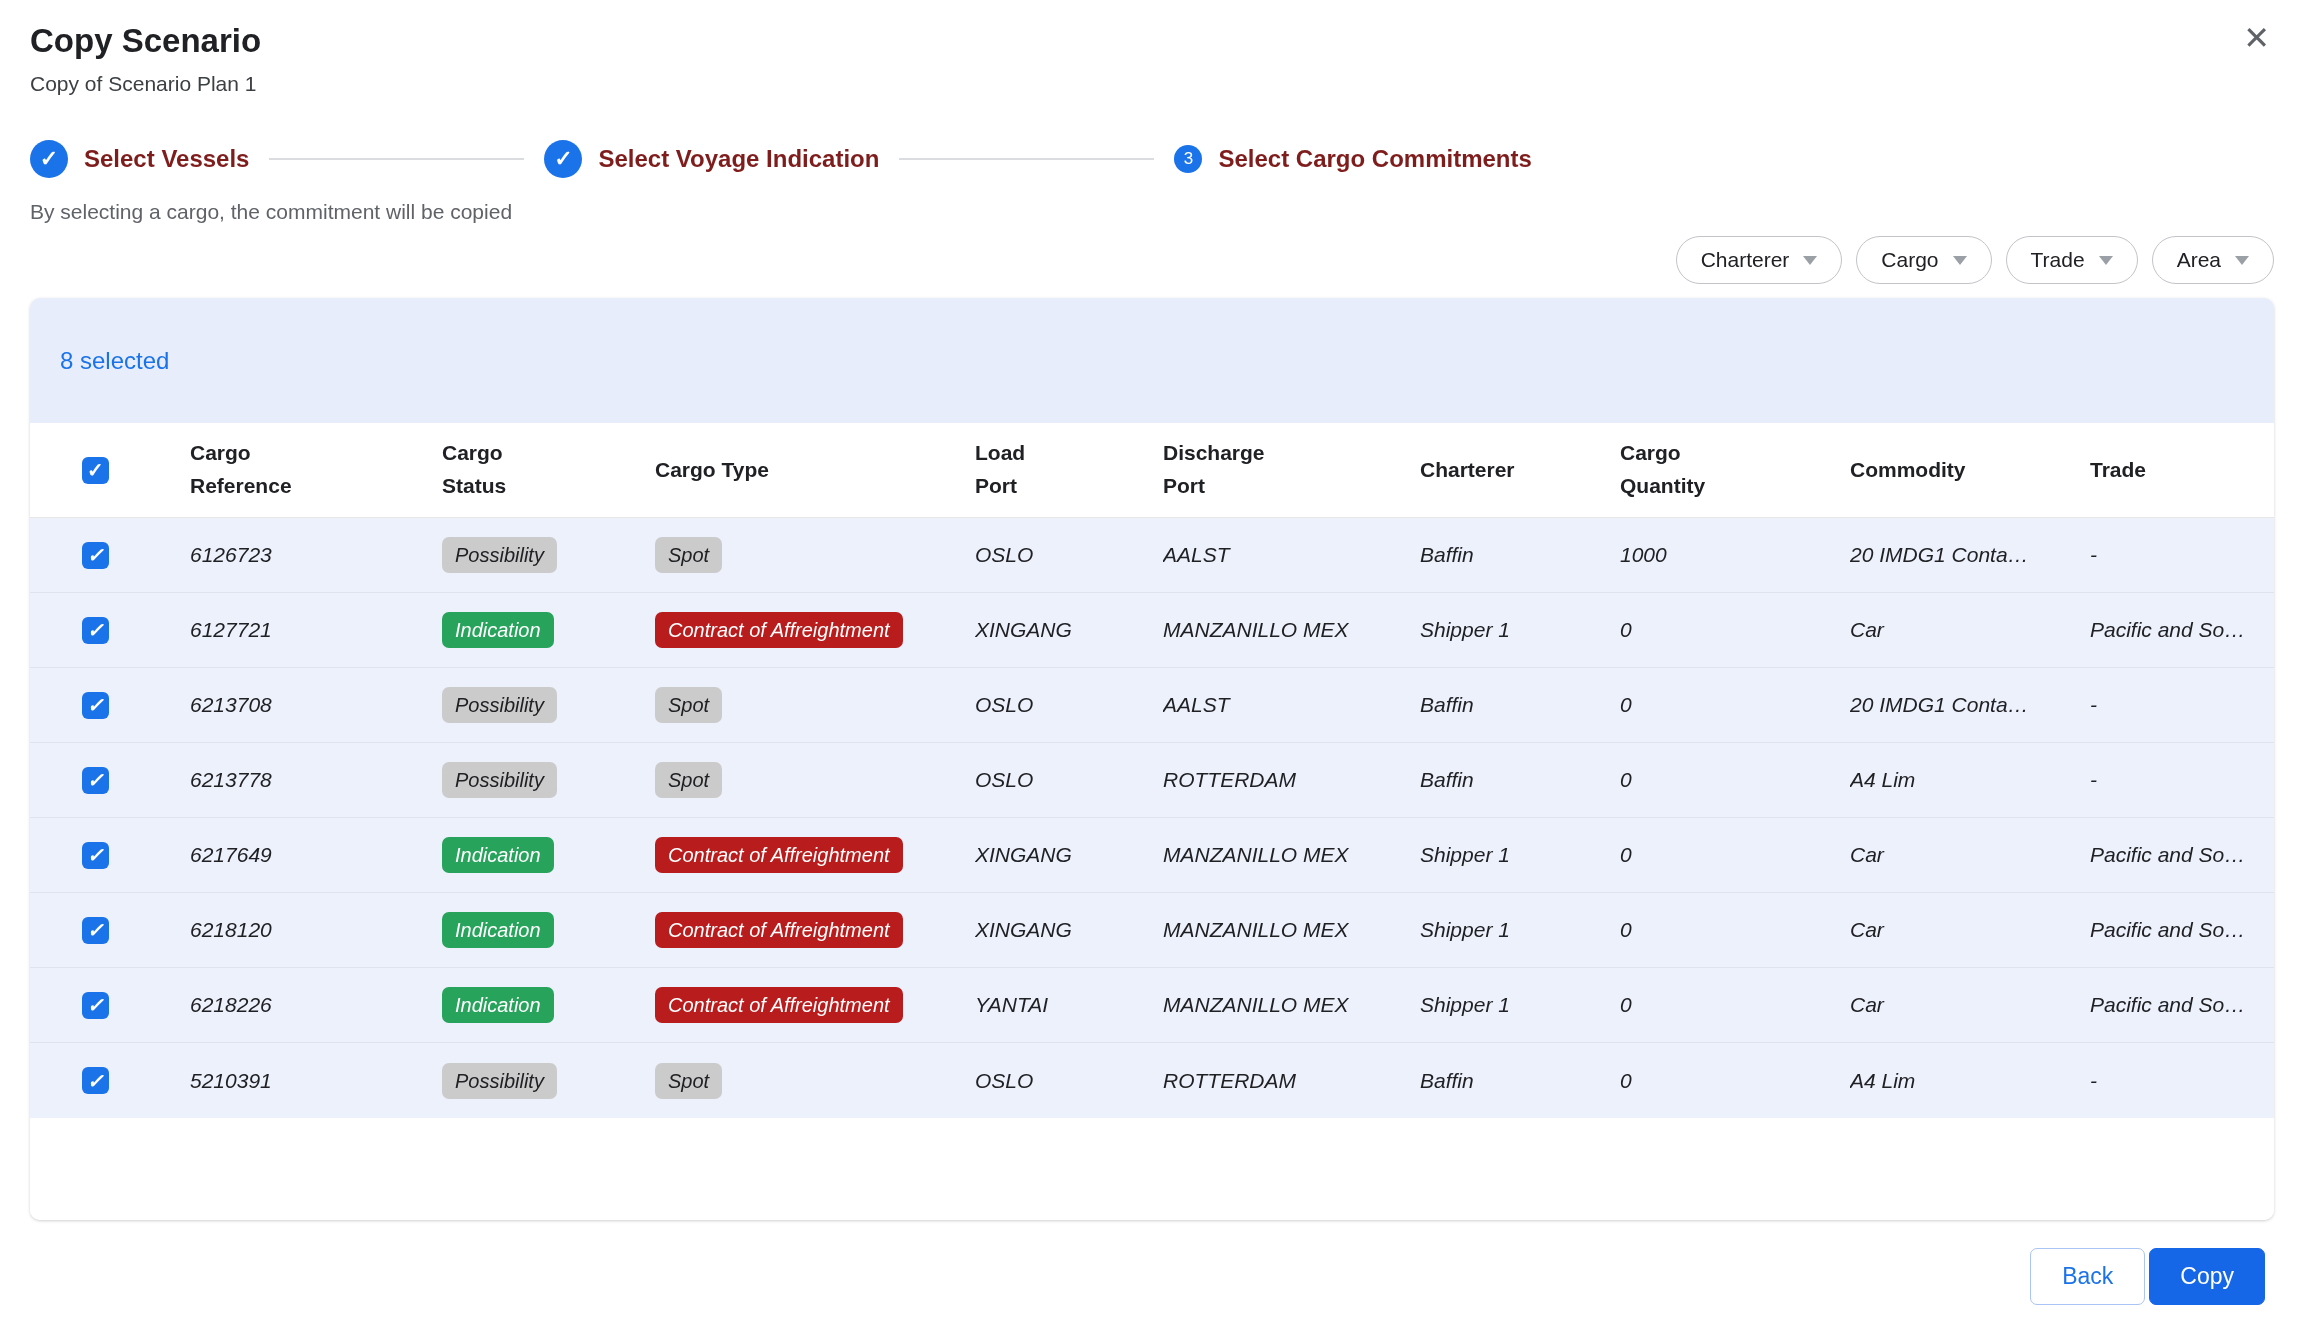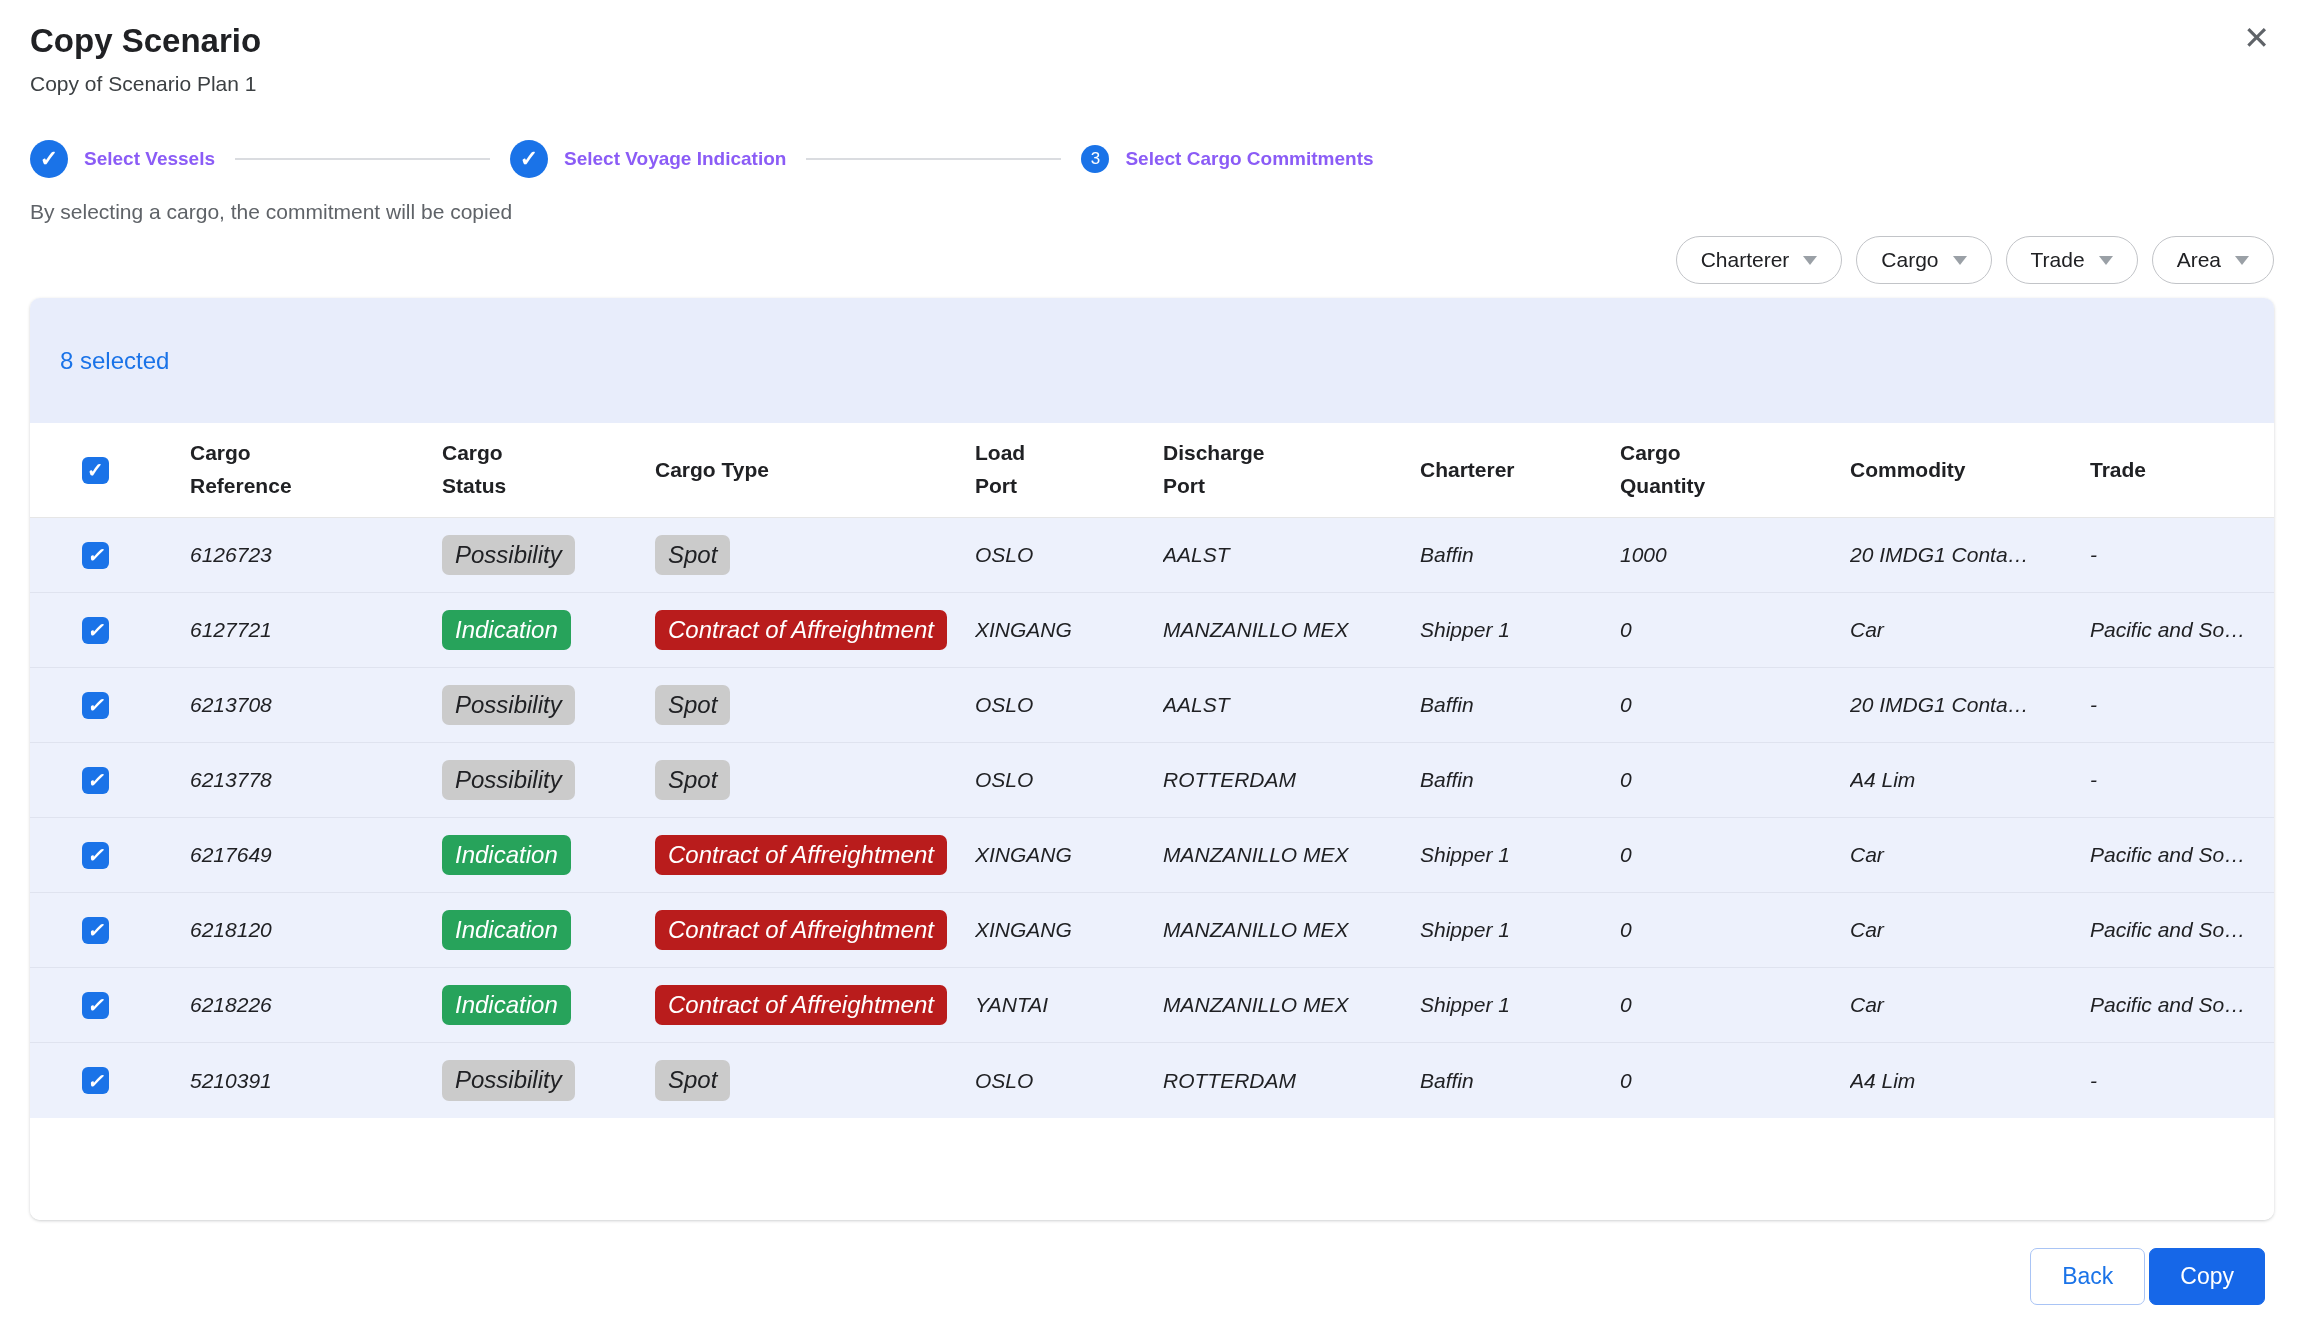--- a/index.html
+++ b/index.html
@@ -13,21 +13,21 @@
   .close-btn { position:absolute; top:22px; right:34px; font-size:32px; color:#5f6368;
     cursor:pointer; line-height:1; }
 
   
   .stepper { display:flex; align-items:center; margin-top:44px; }
   .step { display:flex; align-items:center; gap:16px; }
   .step-circle { width:38px; height:38px; border-radius:50%; background:#1a73e8;
     display:flex; align-items:center; justify-content:center; color:#fff;
     font-size:22px; font-weight:bold; flex:0 0 auto; }
   .step-circle.small { width:28px; height:28px; font-size:17px; font-weight:normal; }
-  .step-label { font-size:19px; font-weight:bold; color:#8b5cf6; white-space:nowrap; }
+  .step-label { font-size:24px; font-weight:bold; color:#7f1d1d; white-space:nowrap; }
   .connector { width:255px; border-top:2px solid #dadce0; margin:0 20px; }
 
   .helper { margin-top:22px; font-size:21px; color:#5f6368; }
 
   
   .filters { display:flex; justify-content:flex-end; gap:14px; margin-top:12px; }
   .pill { display:flex; align-items:center; gap:14px; height:48px; padding:0 24px;
     border:1px solid #c2c4c8; border-radius:24px; background:#fff; cursor:pointer; }
   .pill-label { font-size:21px; color:#202124; }
   .caret { width:0; height:0; border-left:7px solid transparent; border-right:7px solid transparent;
@@ -52,21 +52,21 @@
   .trow { height:75px; background:#edf1fc; border-bottom:1px solid #dfe3ef;font-style:italic; }
   .trow:last-child { border-bottom:none; }
   .card-footer-space { height:102px; background:#fff; }
 
   
   .cbx { width:27px; height:27px; border-radius:6px; background:#1a73e8; display:flex;
     align-items:center; justify-content:center; cursor:pointer; }
   .cbx::after { content:"✓"; color:#fff; font-size:20px; font-weight:bold; }
 
   
-  .badge { display:inline-block; padding:6px 13px; border-radius:7px; font-size:24px;
+  .badge { display:inline-block; padding:6px 13px; border-radius:7px; font-size:20px;
     line-height:1.2; }
   .badge-gray { background:#cbcbcb; color:#202124; }
   .badge-green { background:#27a35b; color:#ffffff; }
   .badge-darkgreen { background:#b91c1c; color:#ffffff; }
 
   
   .footer { display:flex; justify-content:flex-end; gap:4px; margin-top:28px;
     padding-right:9px; }
   .btn { height:57px; min-width:115px; padding:0 30px; border-radius:7px; font-size:23px;
     display:flex; align-items:center; justify-content:center; cursor:pointer; }

